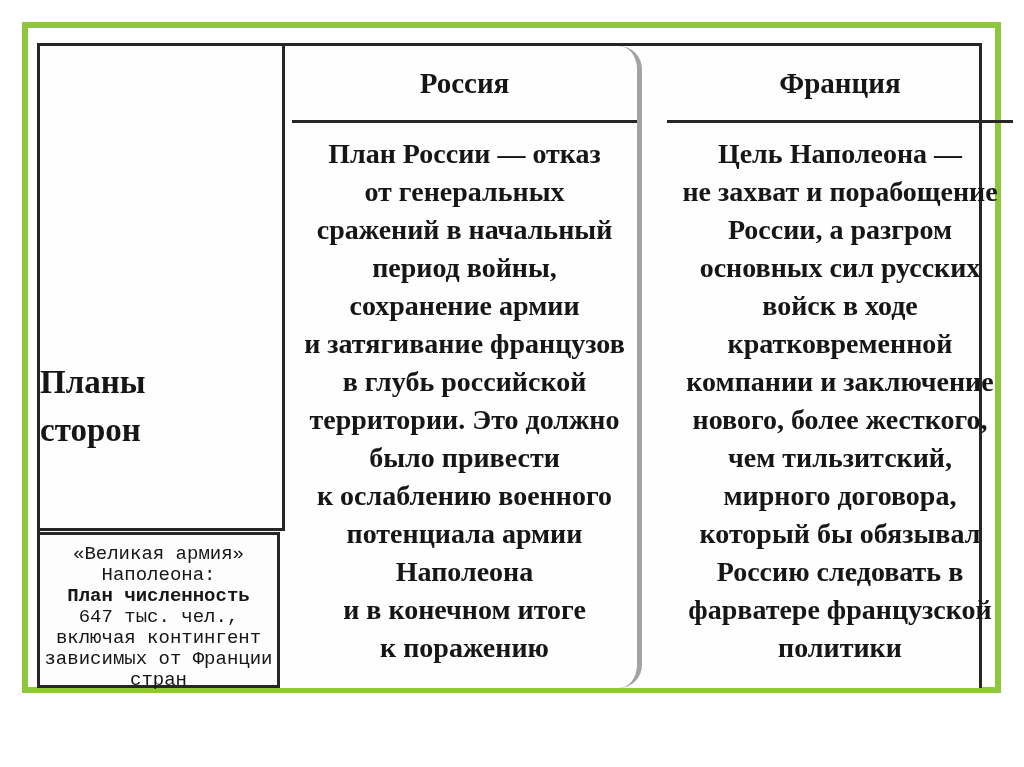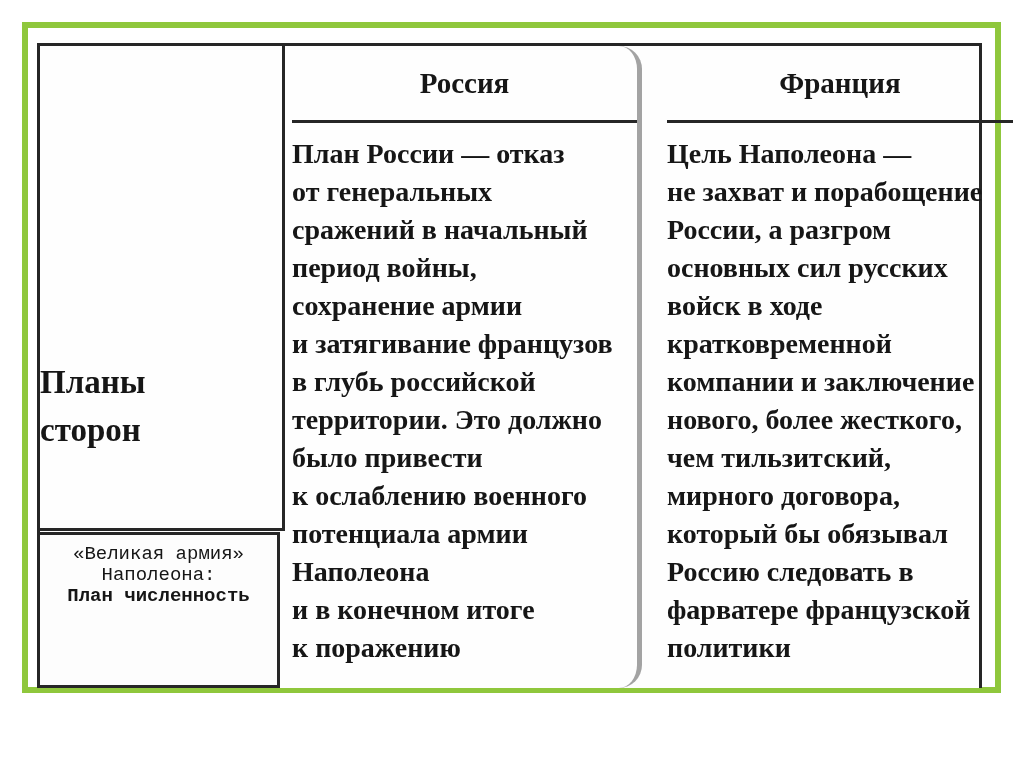--- a/index.html
+++ b/index.html
@@ -80,20 +80,21 @@
     height: 74px;
     border-bottom: 3px solid #262626;
     display: flex;
     align-items: center;
     justify-content: center;
     font-weight: bold;
     font-size: 29px;
   }
   .col-body {
     padding-top: 12px;
+    text-align: center;
     font-weight: bold;
     font-size: 28px;
     line-height: 38px;
     white-space: pre-line;
   }
   .note-box {
     position: absolute;
     left: -3px;
     top: 486px;
     width: 243px;
@@ -160,16 +161,20 @@
 который бы обязывал
 Россию следовать в
 фарватере французской
 политики</div>
     </div>
 
     <div class="note-box">
       <span class="seg">«Великая армия»
 Наполеона:</span>
       <span class="seg bold">План численность</span>
+      <span class="seg">647 тыс. чел.,
+включая контингент
+зависимых от Франции
+стран</span>
     </div>
 
   </div>
 </div>
 
 </body></html>

